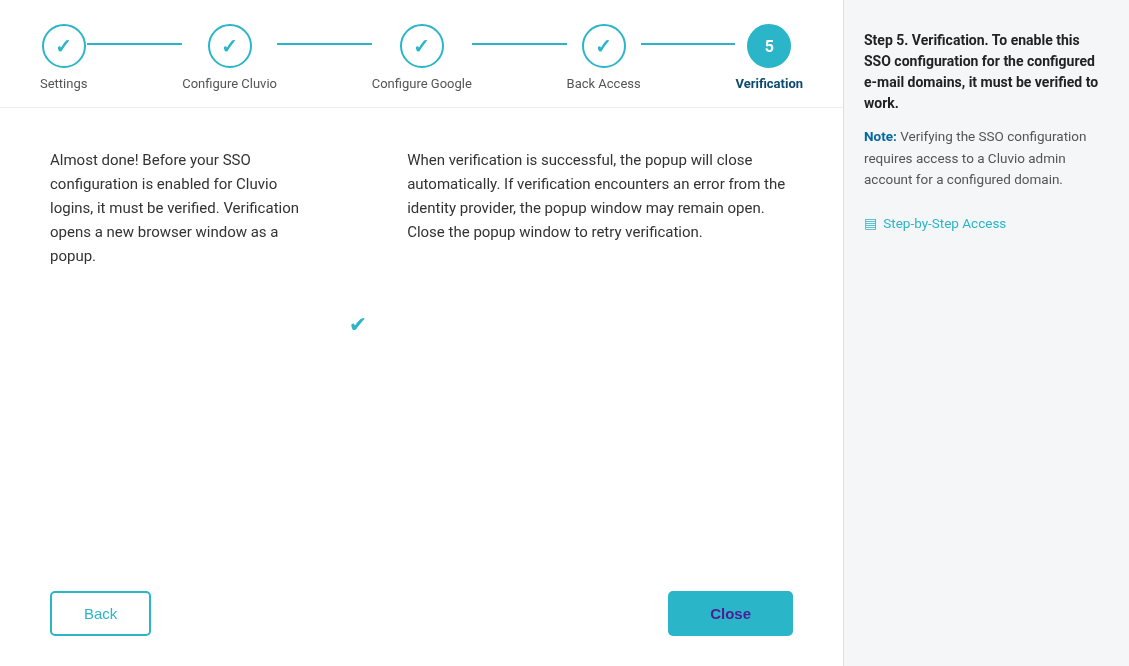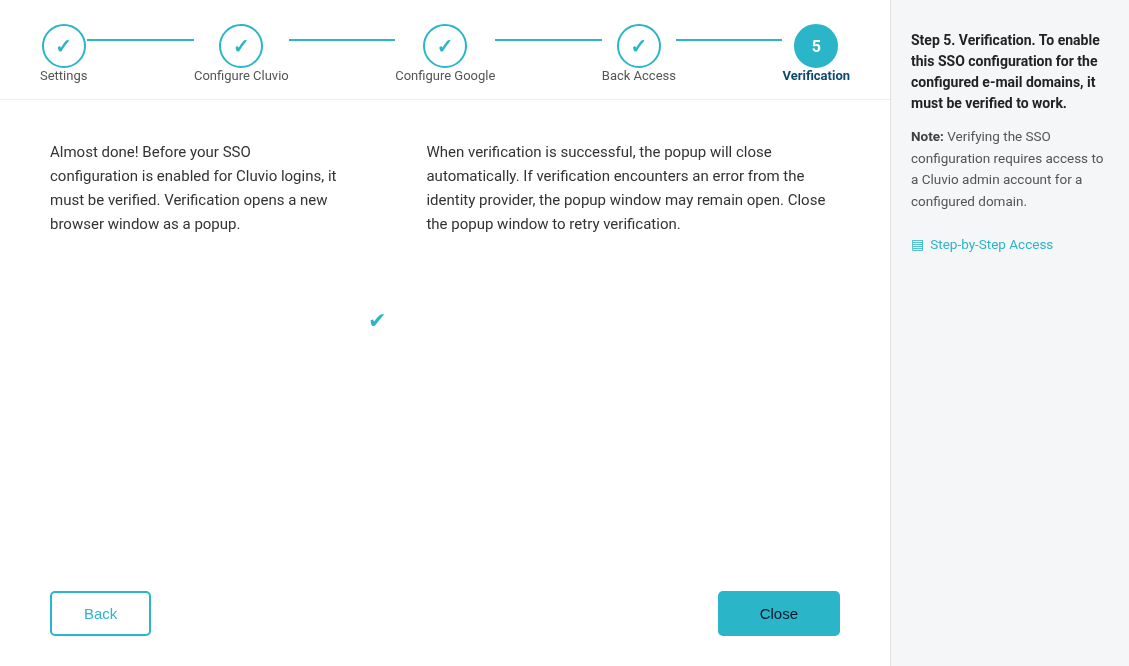--- a/index.html
+++ b/index.html
@@ -43,20 +43,21 @@
       color: #fff;
       font-size: 16px;
     }
 
     .step-circle .checkmark {
       color: #2ab5c8;
       font-size: 20px;
     }
 
     .step-label {
+      margin-top: 8px;
       font-size: 13px;
       color: #555;
       white-space: nowrap;
     }
 
     .step-label.bold {
       font-weight: 700;
       color: #0c4a6e;
     }
 
@@ -117,48 +118,48 @@
       font-size: 15px;
       font-weight: 500;
       border-radius: 5px;
       cursor: pointer;
     }
 
     .btn-close {
       padding: 12px 42px;
       border: none;
       background: #2ab5c8;
-      color: #0f172a;
-      font-size: 15px;
-      font-weight: 400;
+      color: #4c1d95;
+      font-size: 15px;
+      font-weight: 700;
       border-radius: 5px;
       cursor: pointer;
     }
 
     
     .sidebar {
-      width: 239px;
+      width: 286px;
       background: #f5f6f8;
       padding: 30px 20px;
       border-left: 1px solid #e0e0e0;
       display: flex;
       flex-direction: column;
     }
 
     .sidebar-title {
       font-size: 14px;
       font-weight: 700;
       color: #222;
       margin-bottom: 12px;
       line-height: 1.5;
     }
 
     .sidebar-note-label {
       font-weight: 700;
-      color: #404040;
+      color: #0369a1;
     }
 
     .sidebar-note {
       font-size: 13.5px;
       color: #555;
       line-height: 1.6;
       margin-bottom: 24px;
     }
 
     .sidebar-link {

